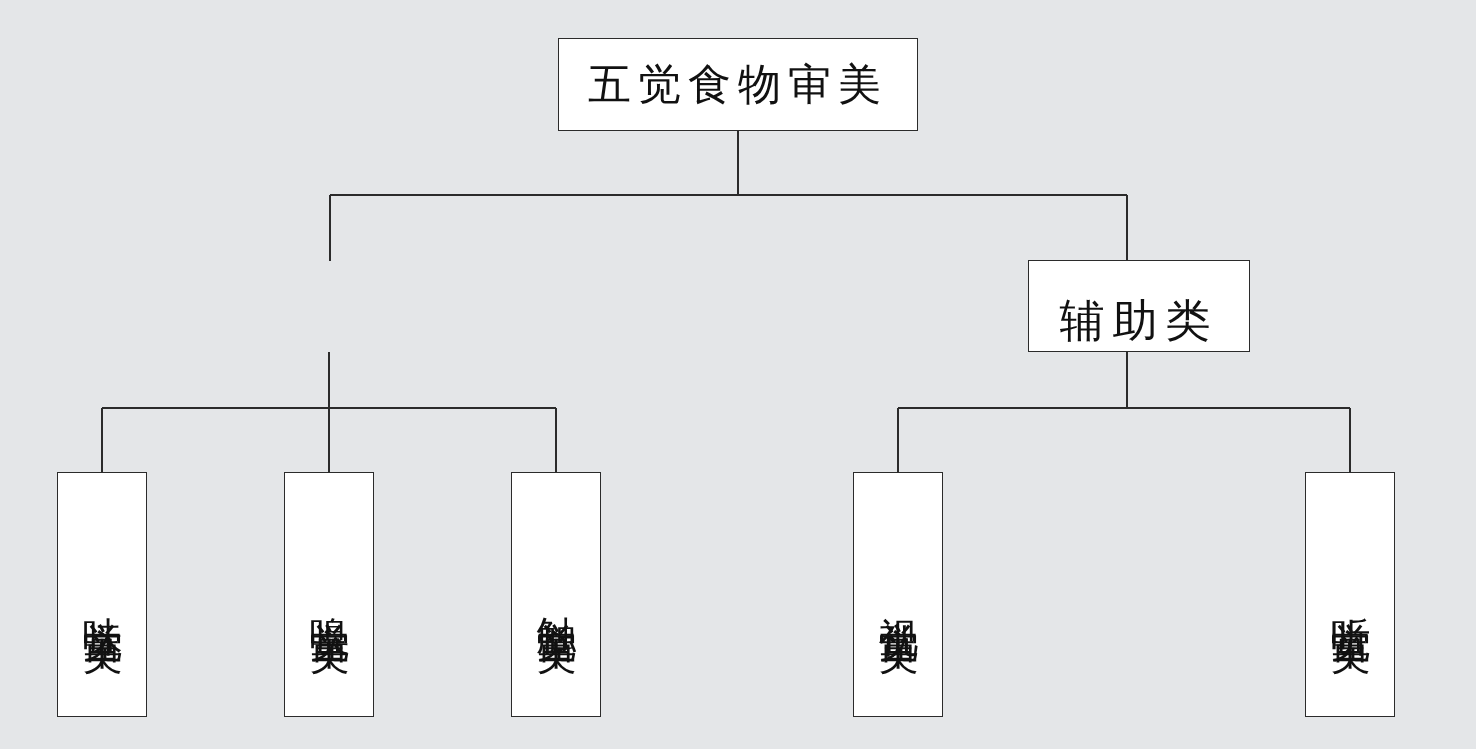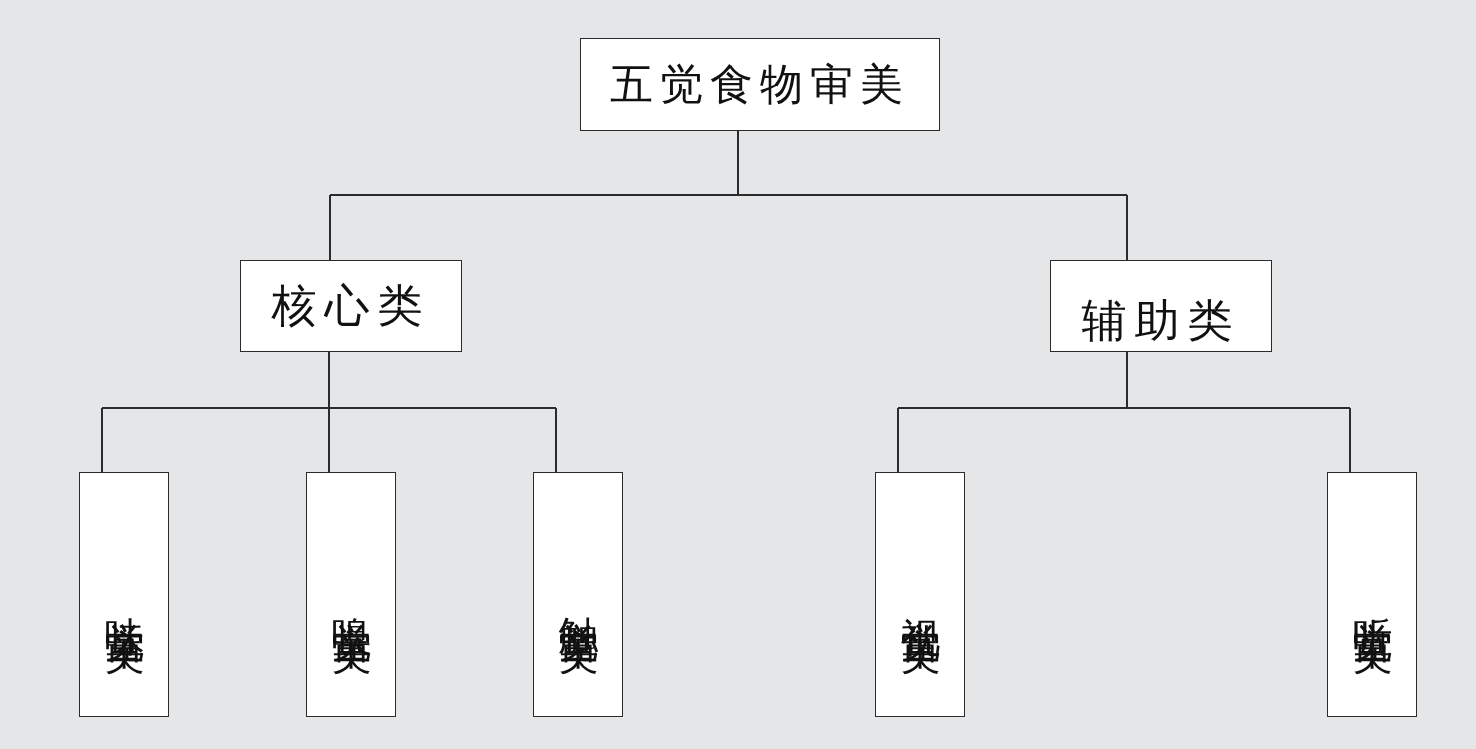--- a/index.html
+++ b/index.html
@@ -31,21 +31,20 @@
     shape-rendering: crispEdges;
   }
   .node {
     position: absolute;
     background: var(--box_fill);
     border: 1.6px solid var(--box_border);
     display: flex;
     align-items: center;
     justify-content: center;
     color: var(--text);
-    margin-left: 22px;
   }
   .node-root {
     left: 558px; top: 38px; width: 360px; height: 93px;
     font-size: 43px; letter-spacing: 7px;
   }
   .node-branch {
     top: 260px; width: 222px; height: 92px;
     font-size: 45px; letter-spacing: 8px;
   }
   .node-branch-core { left: 218px; }
@@ -86,23 +85,20 @@
     <line x1="1127" y1="352" x2="1127" y2="408"></line>
     <line x1="898" y1="408" x2="1350" y2="408"></line>
     <line x1="898" y1="408" x2="898" y2="473"></line>
     <line x1="1350" y1="408" x2="1350" y2="473"></line>
   </svg>
 
   <div class="node node-root">
     <span class="label">五觉食物审美</span>
   </div>
 
-  <div class="node node-branch node-branch-core">
-    <span class="label">核心类</span>
-  </div>
 
   <div class="node node-branch node-branch-aux">
     <span class="label">辅助类</span>
   </div>
 
   <div class="node node-leaf leaf-taste">
     <span class="vtext">味觉审美</span>
   </div>
 
   <div class="node node-leaf leaf-smell">

